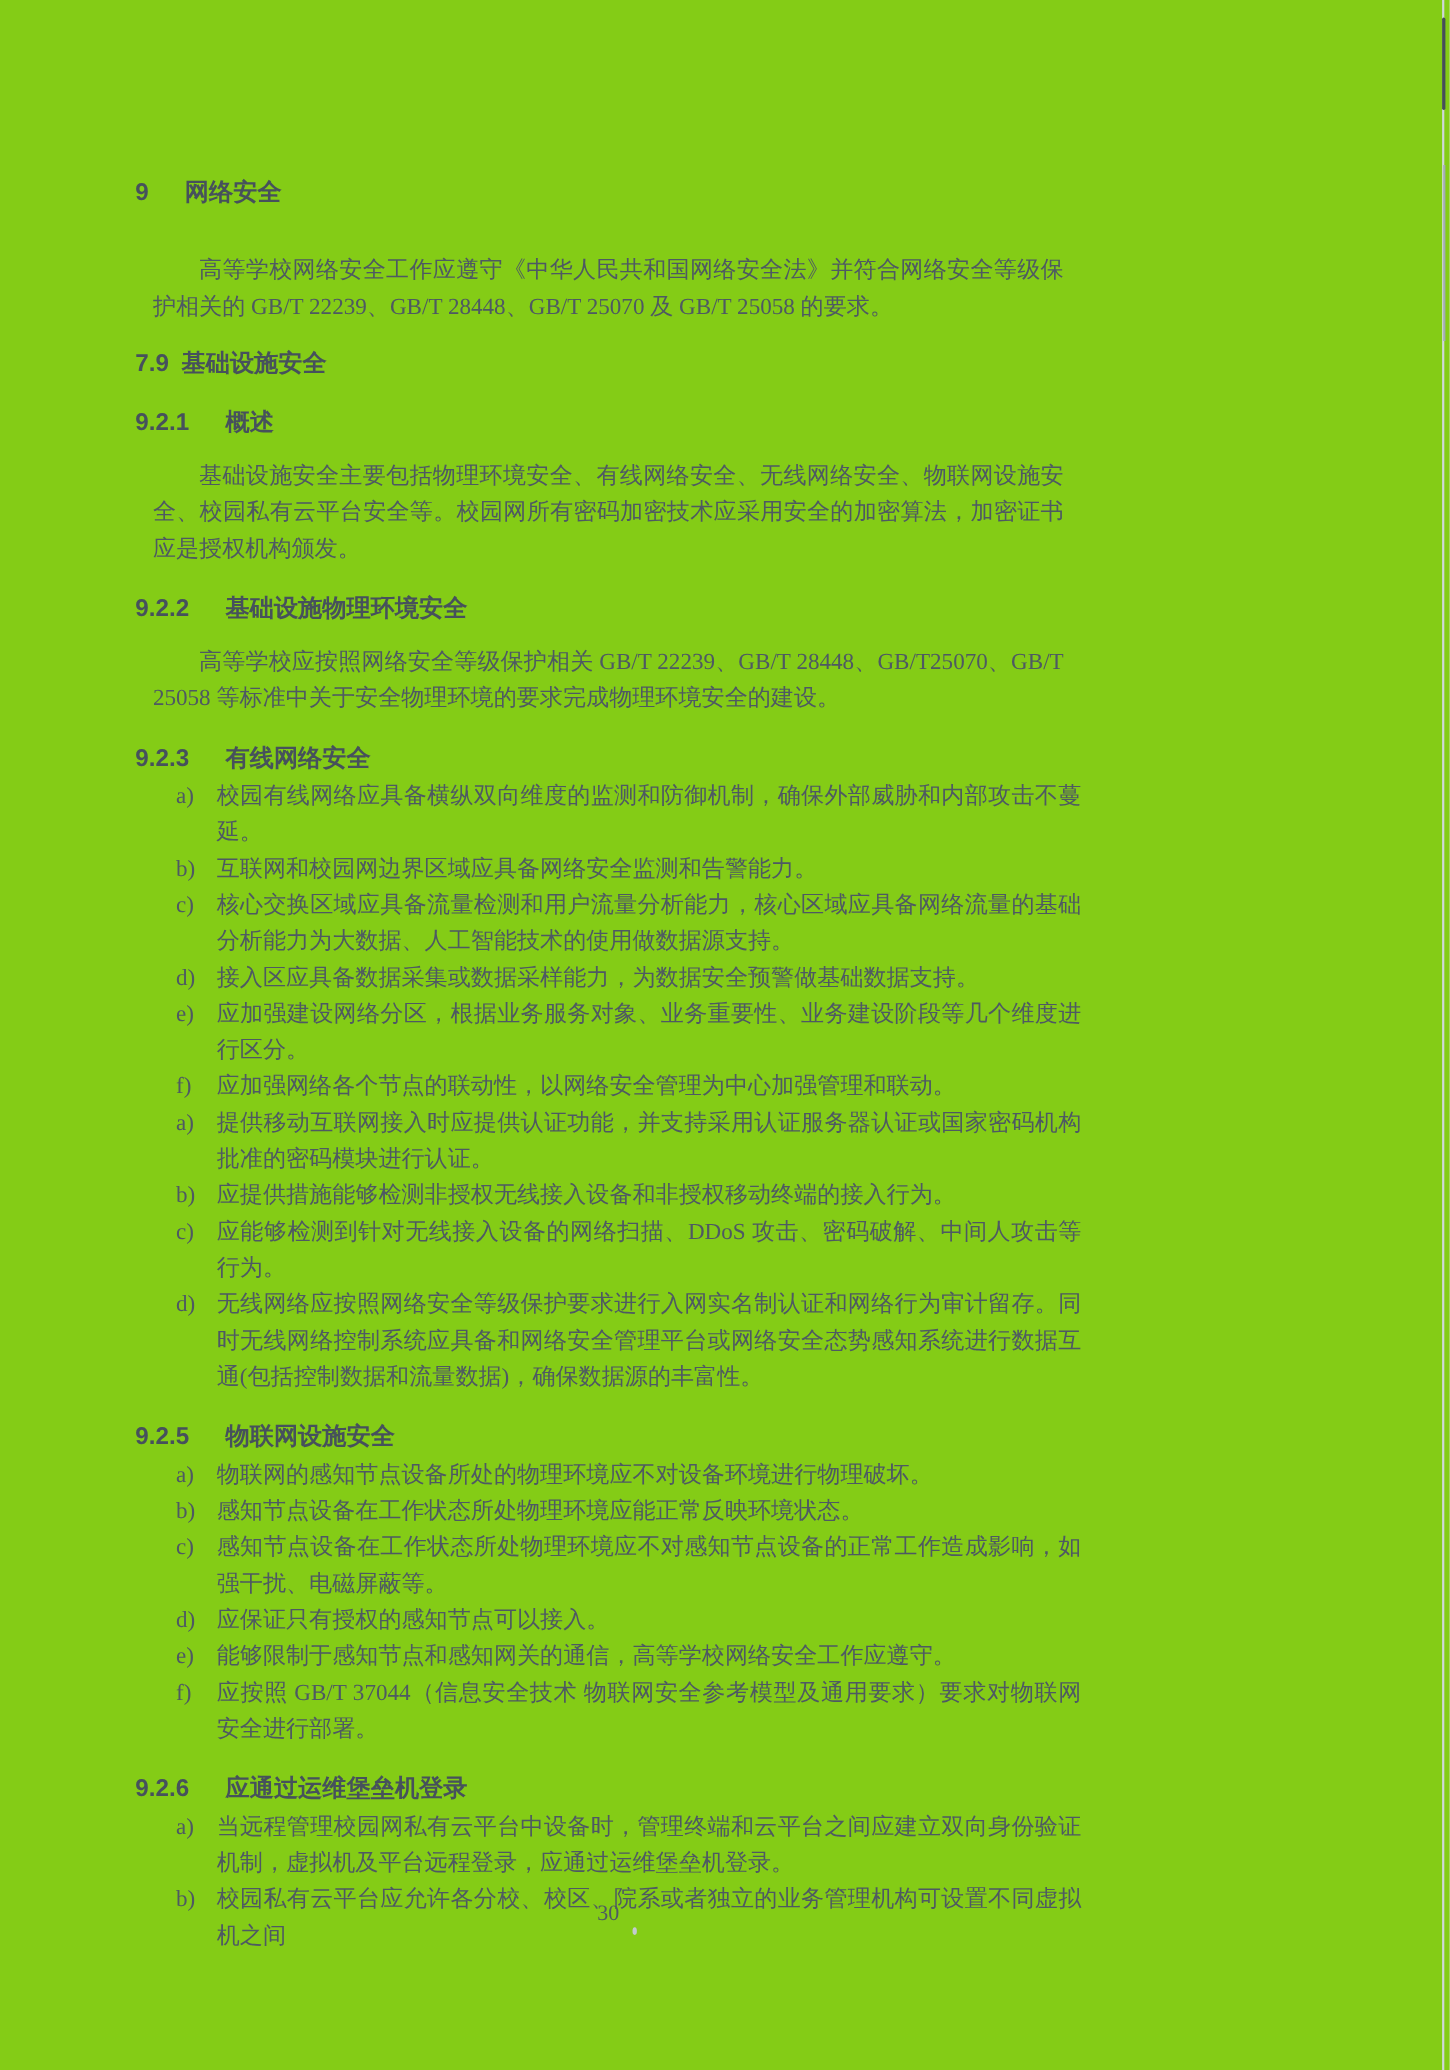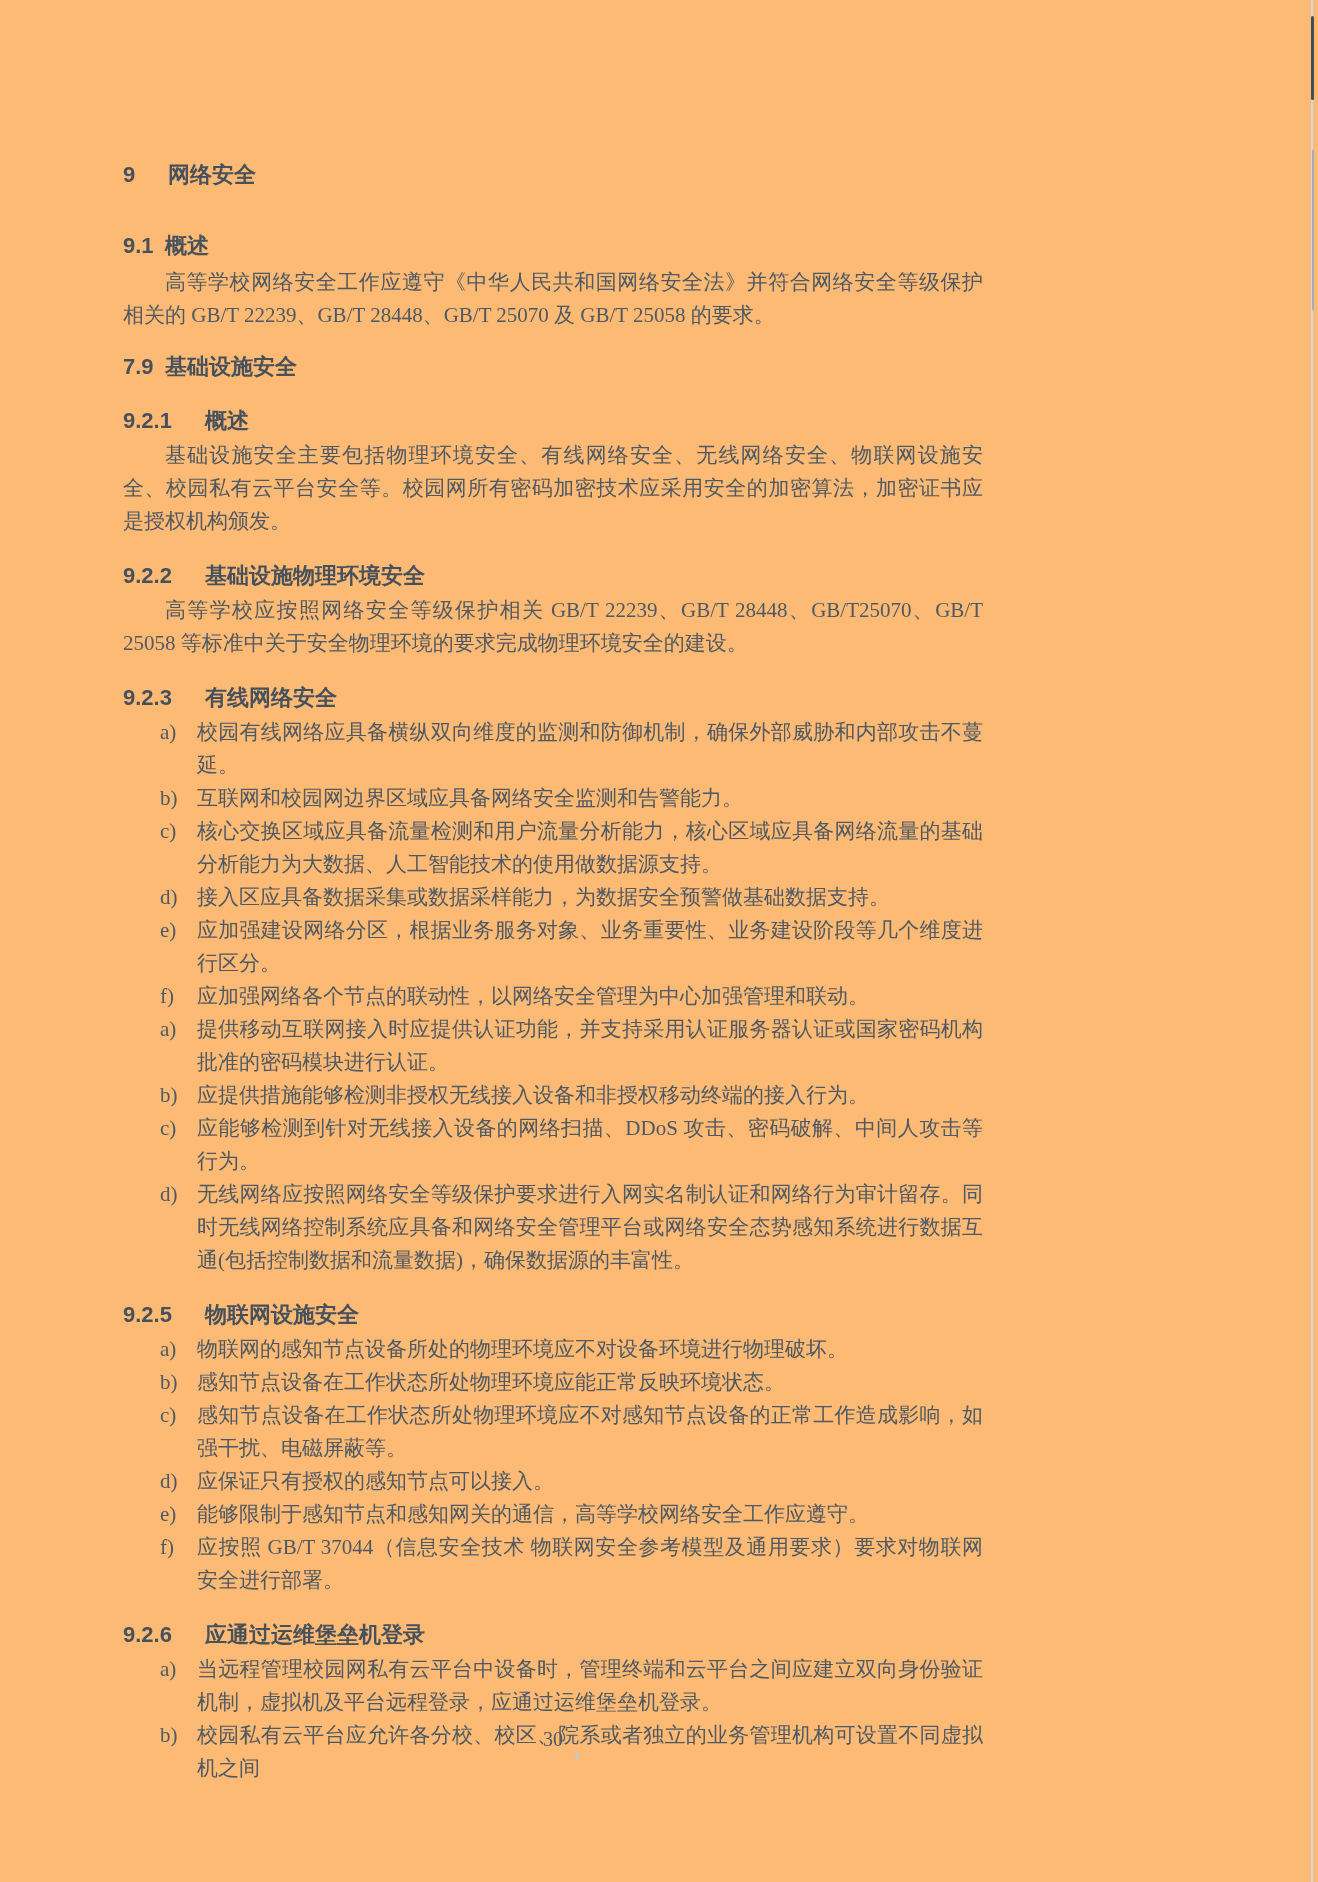--- a/index.html
+++ b/index.html
@@ -1,39 +1,39 @@
 <!DOCTYPE html>
 <html><head>
 <meta charset="utf-8">
 <style>
   html,body{margin:0;padding:0;background:#e9e9e9;}
   .page{
     position:relative;
     width:1318px;height:1882px;
-    background:#fdba74;
+    background:#84cc16;
     overflow:hidden;
     margin:0 auto;
   }
   .content{
     position:absolute;left:123px;top:158px;width:860px;
     color:#4e5963;
     font-family:"Liberation Serif","DejaVu Serif",serif;
     font-size:21px;line-height:33px;
   }
   .h1,.h2,.h3{
     font-family:"Liberation Sans","DejaVu Sans",sans-serif;
     font-weight:700;font-size:22px;color:#46515c;line-height:33px;
   }
   .h1{margin:0 0 38px 0;}
   .h2{margin:18px 0 4px 0;}
   .h3{margin:21px 0 2px 0;}
   .num1{display:inline-block;min-width:45px;}
   .num2{display:inline-block;min-width:42px;}
   .num3{display:inline-block;min-width:82px;}
-  .para{margin:0;text-indent:2em;text-align:justify;}
+  .para{margin:16px;text-indent:2em;text-align:justify;}
   .list{padding-left:37px;margin:0;}
   .li{display:flex;}
   .marker{flex:0 0 37px;}
   .li-body{flex:1;text-align:justify;font-family:Liberation Serif, serif;}
   .page-number{
     position:absolute;top:1728px;left:123px;width:860px;
     text-align:center;color:#4e5963;
     font-family:"Liberation Serif","DejaVu Serif",serif;
     font-size:20px;
   }
@@ -46,23 +46,20 @@
 </head>
 <body>
 
 <div class="page">
   <div class="content">
 
     <div class="h1">
       <span class="num1">9</span><span>网络安全</span>
     </div>
 
-    <div class="h2">
-      <span class="num2">9.1</span><span>概述</span>
-    </div>
     <p class="para">高等学校网络安全工作应遵守《中华人民共和国网络安全法》并符合网络安全等级保护相关的 GB/T 22239、GB/T 28448、GB/T 25070 及 GB/T 25058 的要求。</p>
 
     <div class="h2">
       <span class="num2">7.9</span><span>基础设施安全</span>
     </div>
 
     <div class="h3">
       <span class="num3">9.2.1</span><span>概述</span>
     </div>
     <p class="para">基础设施安全主要包括物理环境安全、有线网络安全、无线网络安全、物联网设施安全、校园私有云平台安全等。校园网所有密码加密技术应采用安全的加密算法，加密证书应是授权机构颁发。</p>

